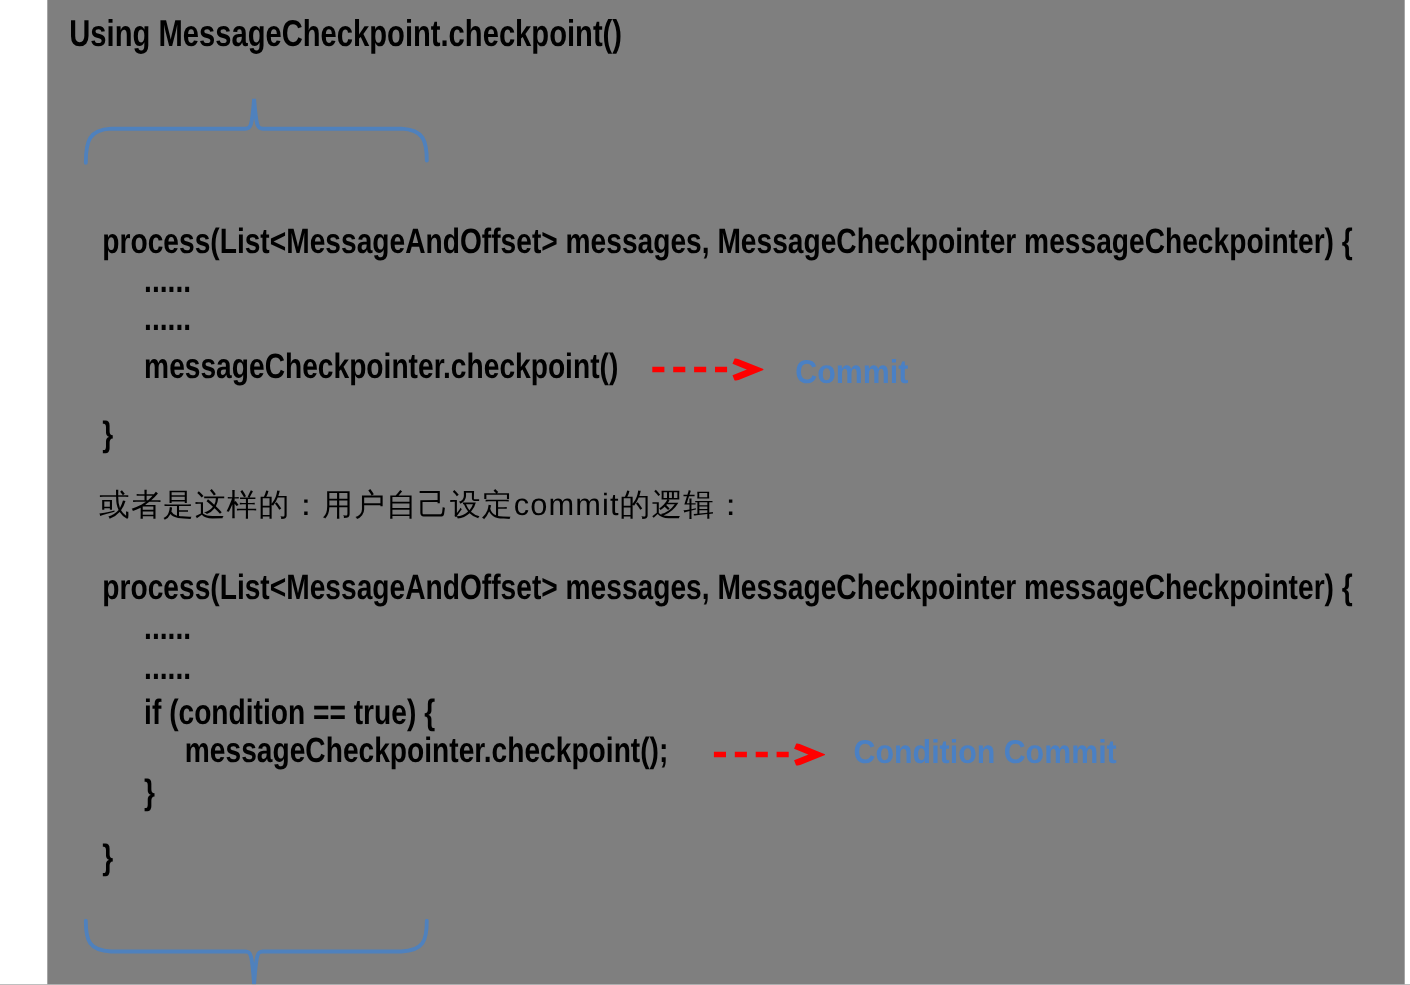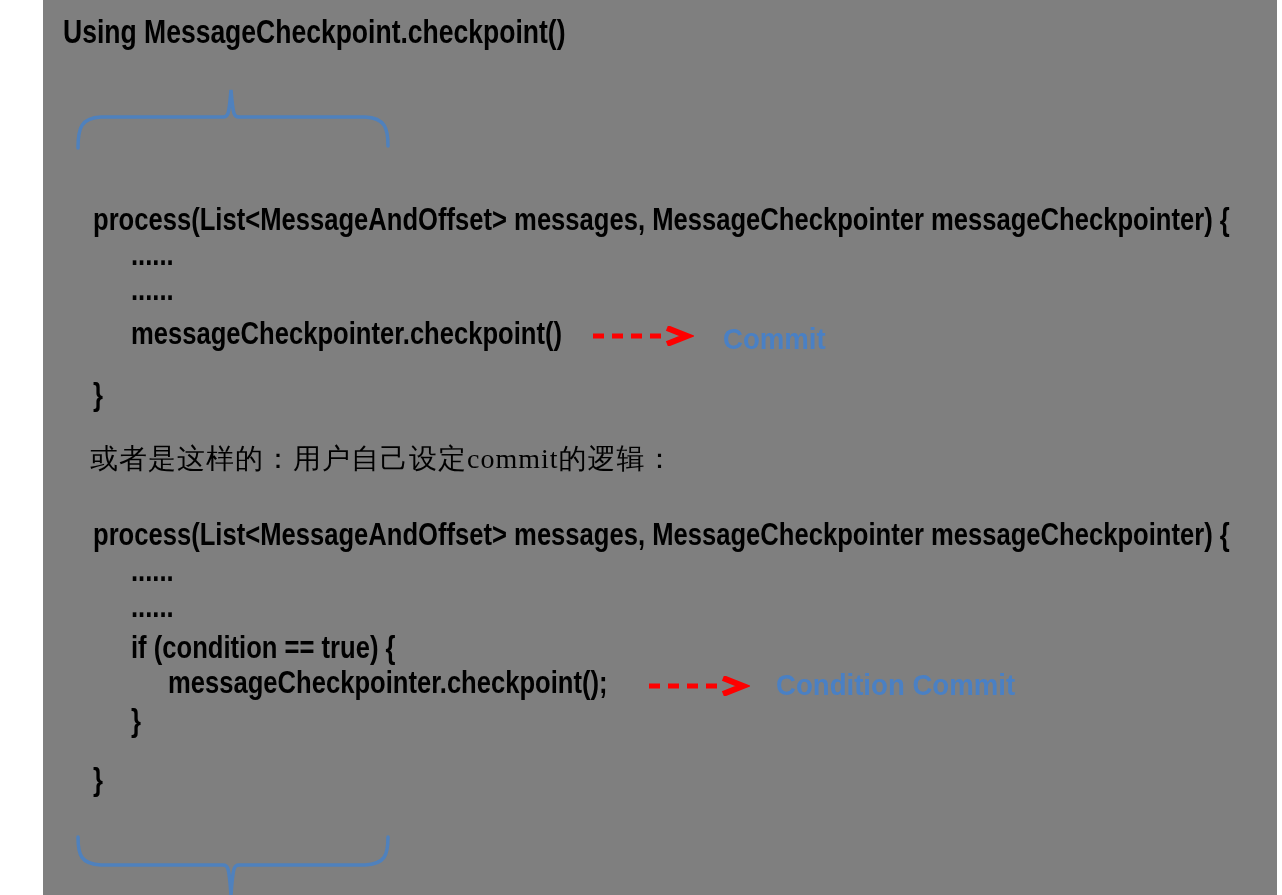--- a/index.html
+++ b/index.html
@@ -19,21 +19,21 @@
   .abs{position:absolute;white-space:pre;}
   .title{
     font-size:34px;font-weight:bold;line-height:34px;color:var(--text-black);
     transform:scaleX(.78);transform-origin:0 50%;
   }
   .code{
     font-size:32px;font-weight:bold;line-height:32px;color:var(--text-black);
     transform:scaleX(.80);transform-origin:0 50%;
   }
   .note{
-    font-family:Liberation Serif, serif;
+    font-family:Liberation Sans, sans-serif;
     font-size:28px;line-height:32px;color:var(--text-black);letter-spacing:1px;
   }
   .label{
     font-size:30px;font-weight:bold;line-height:30px;color:var(--label-blue);
     transform:scaleX(.92);transform-origin:0 50%;
   }
   .brace path{fill:none;stroke:var(--accent-blue);stroke-width:3.5;stroke-linecap:round;}
   .arrow line{stroke:var(--arrow-red);stroke-width:5;}
   .arrow path{fill:none;stroke:var(--arrow-red);stroke-width:6;}
 </style>

